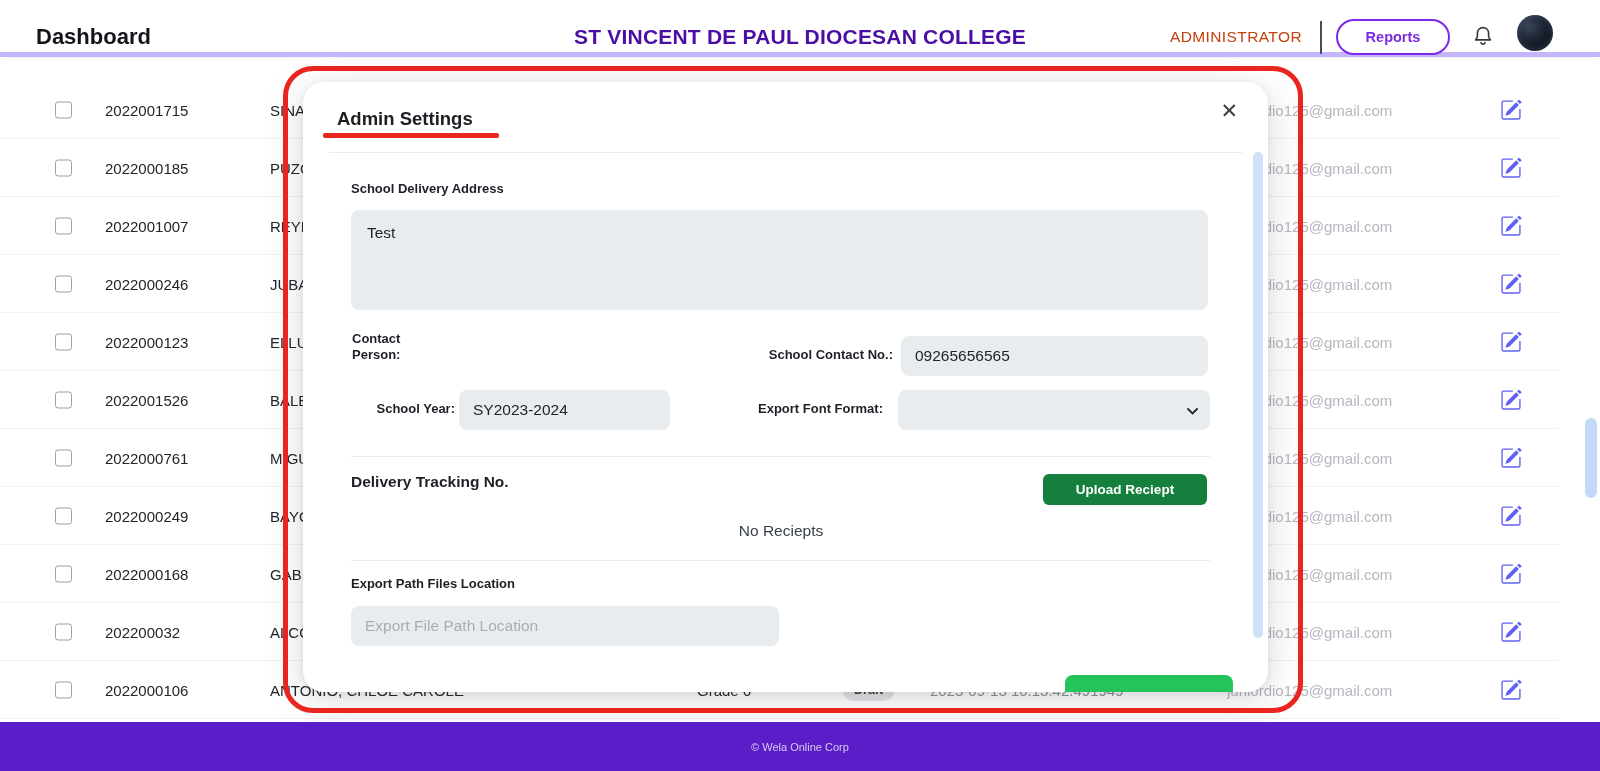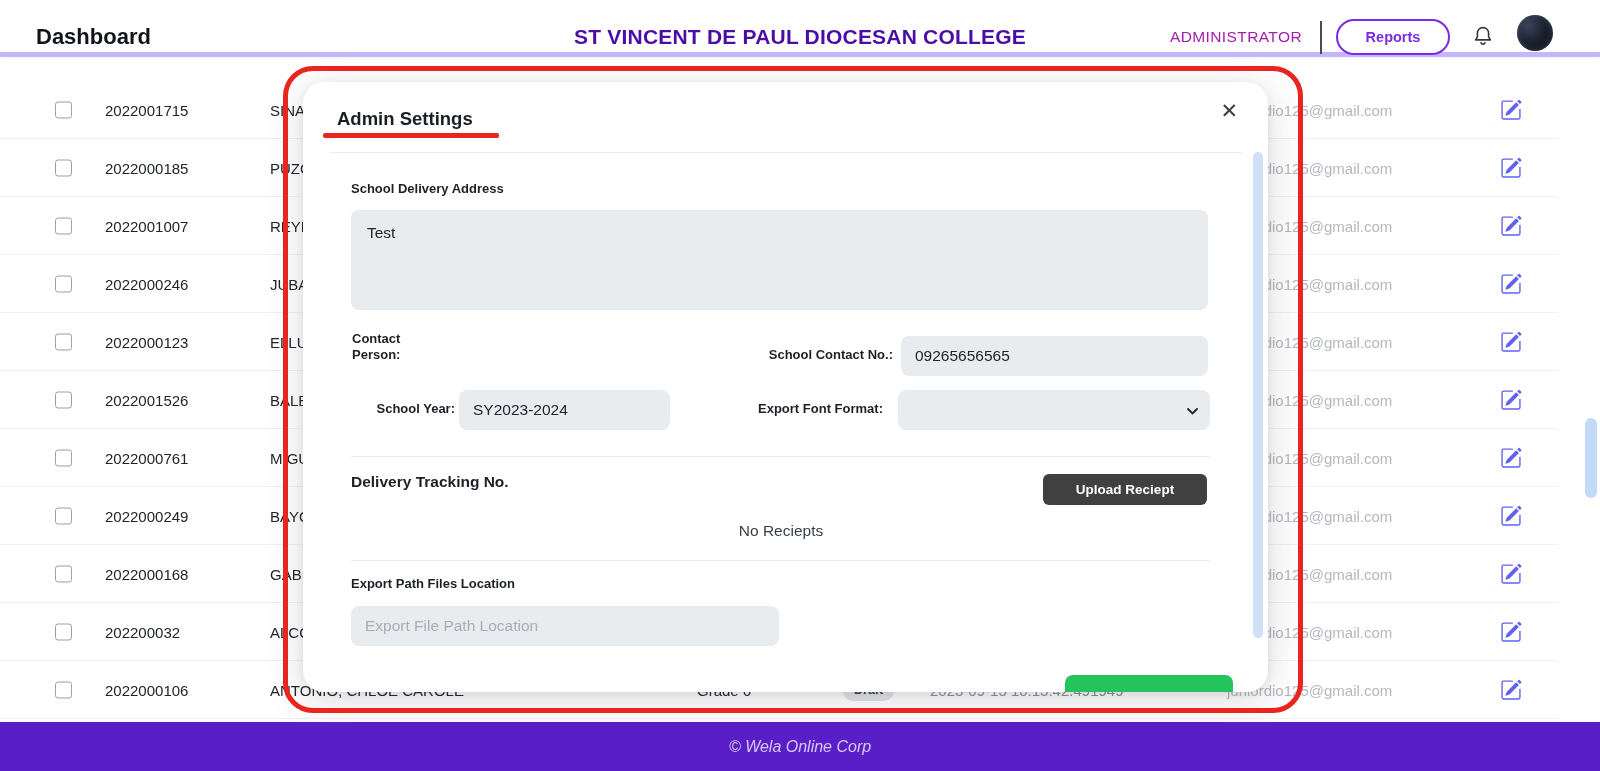--- a/index.html
+++ b/index.html
@@ -5,21 +5,21 @@
   * { margin:0; padding:0; box-sizing:border-box; }
   html,body { width:1600px; height:771px; font-family:"Liberation Sans", sans-serif; background:#fff; }
   .page { position:relative; width:1600px; height:771px; overflow:hidden; background:#fff; }
 
   
   .header { position:absolute; top:0; left:0; width:1600px; height:57px; background:#fff;
             border-bottom:5px solid #c4b5fd; box-shadow:0 1px 3px rgba(0,0,0,.05); z-index:15; }
   .page-title { position:absolute; left:36px; top:24px; font-size:22px; font-weight:700; color:#111418; }
   .school-name { position:absolute; left:50%; transform:translateX(-50%); top:25px;
                  font-size:21px; font-weight:700; color:#4a0da5; letter-spacing:.2px; white-space:nowrap; }
-  .admin-label { position:absolute; right:298px; top:28px; font-size:15.5px; color:#a21caf; letter-spacing:.4px; }
+  .admin-label { position:absolute; right:298px; top:28px; font-size:15.5px; color:#c2410c; letter-spacing:.4px; }
   .header-divider { position:absolute; right:278px; top:21px; width:2px; height:33px; background:#474d54; }
   .reports-btn { position:absolute; right:150px; top:19px; width:114px; height:36px; border:2px solid #7d2ae8;
                  border-radius:19px; background:#fff; color:#7b2ae4; font-size:14.5px; font-weight:700;
                  display:flex; align-items:center; justify-content:center; cursor:pointer; }
   .bell { position:absolute; right:106px; top:25px; width:22px; height:24px; cursor:pointer; }
   .avatar { position:absolute; right:47px; top:15px; width:36px; height:36px; border-radius:50%;
             background:radial-gradient(circle at 32% 30%, #3a4558 0%, #1b2230 45%, #090c12 100%);
             box-shadow:inset 0 0 6px rgba(120,150,190,.35); cursor:pointer; }
 
   
@@ -51,36 +51,36 @@
   .modal-scroll-thumb { position:absolute; left:950px; top:70px; width:10px; height:486px; border-radius:5px;
                         background:#cfe0f8; cursor:pointer; }
 
   .m-label { position:absolute; font-size:13px; font-weight:700; color:#1d2127; }
   .m-input { position:absolute; background:#e9ecef; border:none; border-radius:8px; font-size:15.5px;
              color:#212529; padding:0 14px; font-family:"Liberation Sans", sans-serif; }
   .m-input::placeholder { color:#a6adb5; }
   textarea.m-input { resize:none; padding:13px 16px; line-height:1.3; }
   .m-select { display:flex; align-items:center; justify-content:flex-end; padding:0 12px; cursor:pointer; }
   .m-divider { position:absolute; left:48px; right:58px; height:1px; background:#e9ecef; }
-  .upload-btn { position:absolute; left:740px; top:321px; width:164px; height:31px; background:#404040;
+  .upload-btn { position:absolute; left:740px; top:321px; width:164px; height:31px; background:#15803d;
                 color:#fff; font-size:13.5px; font-weight:700; border:none; border-radius:6px; cursor:pointer; }
   .no-receipts { position:absolute; left:48px; right:57px; top:369px; text-align:center; font-size:15.5px; color:#383f47; }
   .save-btn { position:absolute; left:762px; top:522px; width:168px; height:40px; background:#24c45c;
               border:none; border-radius:8px; cursor:pointer; }
 
   
   .annotation-rect { position:absolute; left:283px; top:66px; width:1020px; height:647px;
                      border:5px solid #e8251f; border-radius:30px; z-index:20; pointer-events:none; }
   .annotation-underline { position:absolute; left:20px; top:51px; width:176px; height:5px; background:#e8251f;
                           border-radius:2px; z-index:21; pointer-events:none; }
 
   
   .footer { position:absolute; left:0; bottom:0; width:1600px; height:49px; background:#5a1ec8;
             display:flex; align-items:center; justify-content:center; z-index:15; }
-  .footer-text { color:rgba(255,255,255,.75); font-size:16px;font-style:italic; }
+  .footer-text { color:rgba(255,255,255,.75); font-size:11px; }
 </style>
 </head>
 <body>
 
 <div class="page">
 
   <div class="header">
     <div class="page-title">Dashboard</div>
     <div class="school-name">ST VINCENT DE PAUL DIOCESAN COLLEGE</div>
     <div class="admin-label">ADMINISTRATOR</div>

